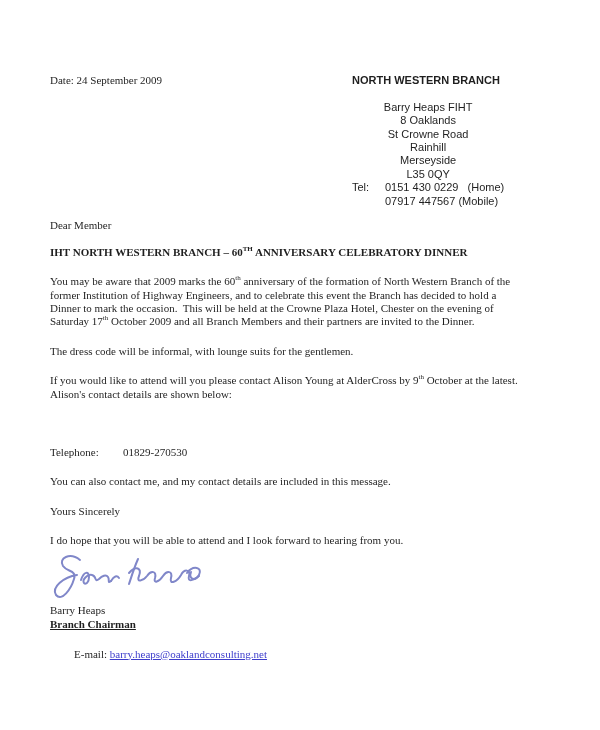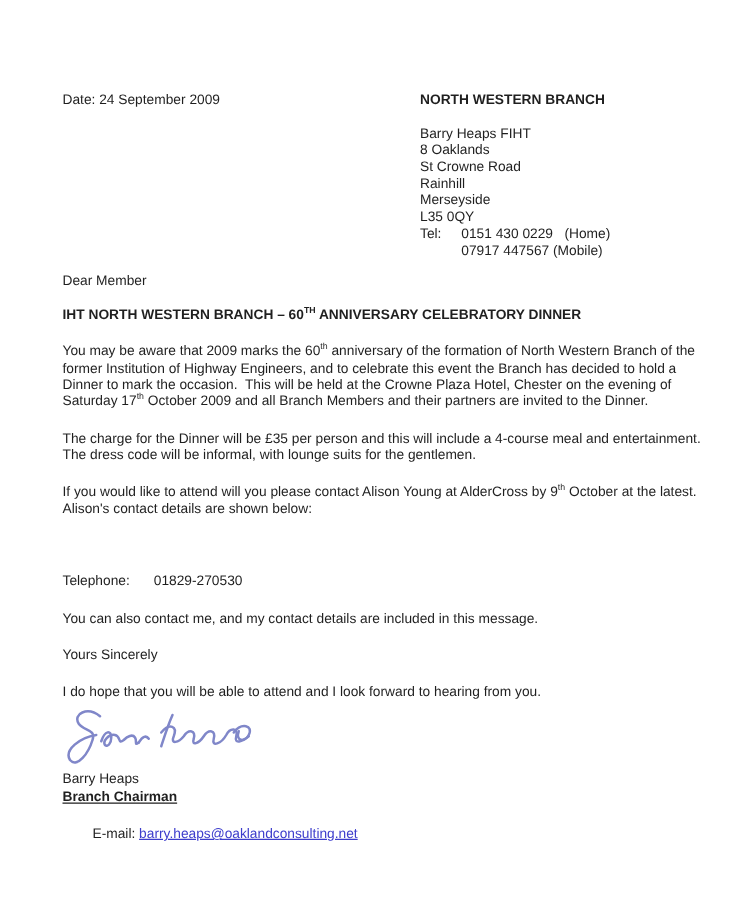--- a/index.html
+++ b/index.html
@@ -7,29 +7,29 @@
     position:relative;
     width:600px;height:730px;
     background:#ffffff;
     font-family:"Liberation Sans","DejaVu Sans",sans-serif;
     font-size:11px;
     line-height:13.4px;
     color:#1f1f1f;
     overflow:hidden;
     box-sizing:border-box;
   }
-  .main{padding:74px 40px 0 50px;}
+  .main{padding:74px 40px 0 50px;font-family:Liberation Serif, serif;}
   .line{white-space:pre;}
   .bold{font-weight:bold;}
   .para{margin-top:16px;}
   .salutation{margin-top:132px;}
   .heading{margin-top:13px;font-weight:bold;}
   sup{font-size:7px;position:relative;top:-0.5px;vertical-align:super;line-height:0;}
-  .right-col{position:absolute;left:336px;top:74px;}
-  .address-block{margin-top:13.4px;}
+  .right-col{position:absolute;left:352px;top:74px;}
+  .address-block{margin-top:13.4px;text-align:center;}
   .tel-row .tel-label{display:inline-block;width:33px;}
   .contact-row .contact-label{display:inline-block;width:73px;margin-top:29px;}
   a.link{color:#3d3dcc;text-decoration:underline;cursor:pointer;}
   .sig-wrap{margin-top:2px;height:54px;}
   .sig-title{font-weight:bold;text-decoration:underline;margin-top:1px;}
   .footer-email{margin-top:16px;padding-left:24px;}
 </style>
 </head>
 <body>
 
@@ -61,21 +61,20 @@
     <div class="heading line">IHT NORTH WESTERN BRANCH – 60<sup>TH</sup> ANNIVERSARY CELEBRATORY DINNER</div>
 
     <div class="para">
         <div class="line">You may be aware that 2009 marks the 60<sup>th</sup> anniversary of the formation of North Western Branch of the</div>
         <div class="line">former Institution of Highway Engineers, and to celebrate this event the Branch has decided to hold a</div>
         <div class="line">Dinner to mark the occasion.  This will be held at the Crowne Plaza Hotel, Chester on the evening of</div>
         <div class="line">Saturday 17<sup>th</sup> October 2009 and all Branch Members and their partners are invited to the Dinner.</div>
       </div>
 
     <div class="para">
-        <div class="line">The charge for the Dinner will be £35 per person and this will include a 4-course meal and entertainment.</div>
         <div class="line">The dress code will be informal, with lounge suits for the gentlemen.</div>
       </div>
 
     <div class="para">
         <div class="line">If you would like to attend will you please contact Alison Young at AlderCross by 9<sup>th</sup> October at the latest.</div>
         <div class="line">Alison's contact details are shown below:</div>
       </div>
 
     <div class="para">
       <div class="contact-row">

